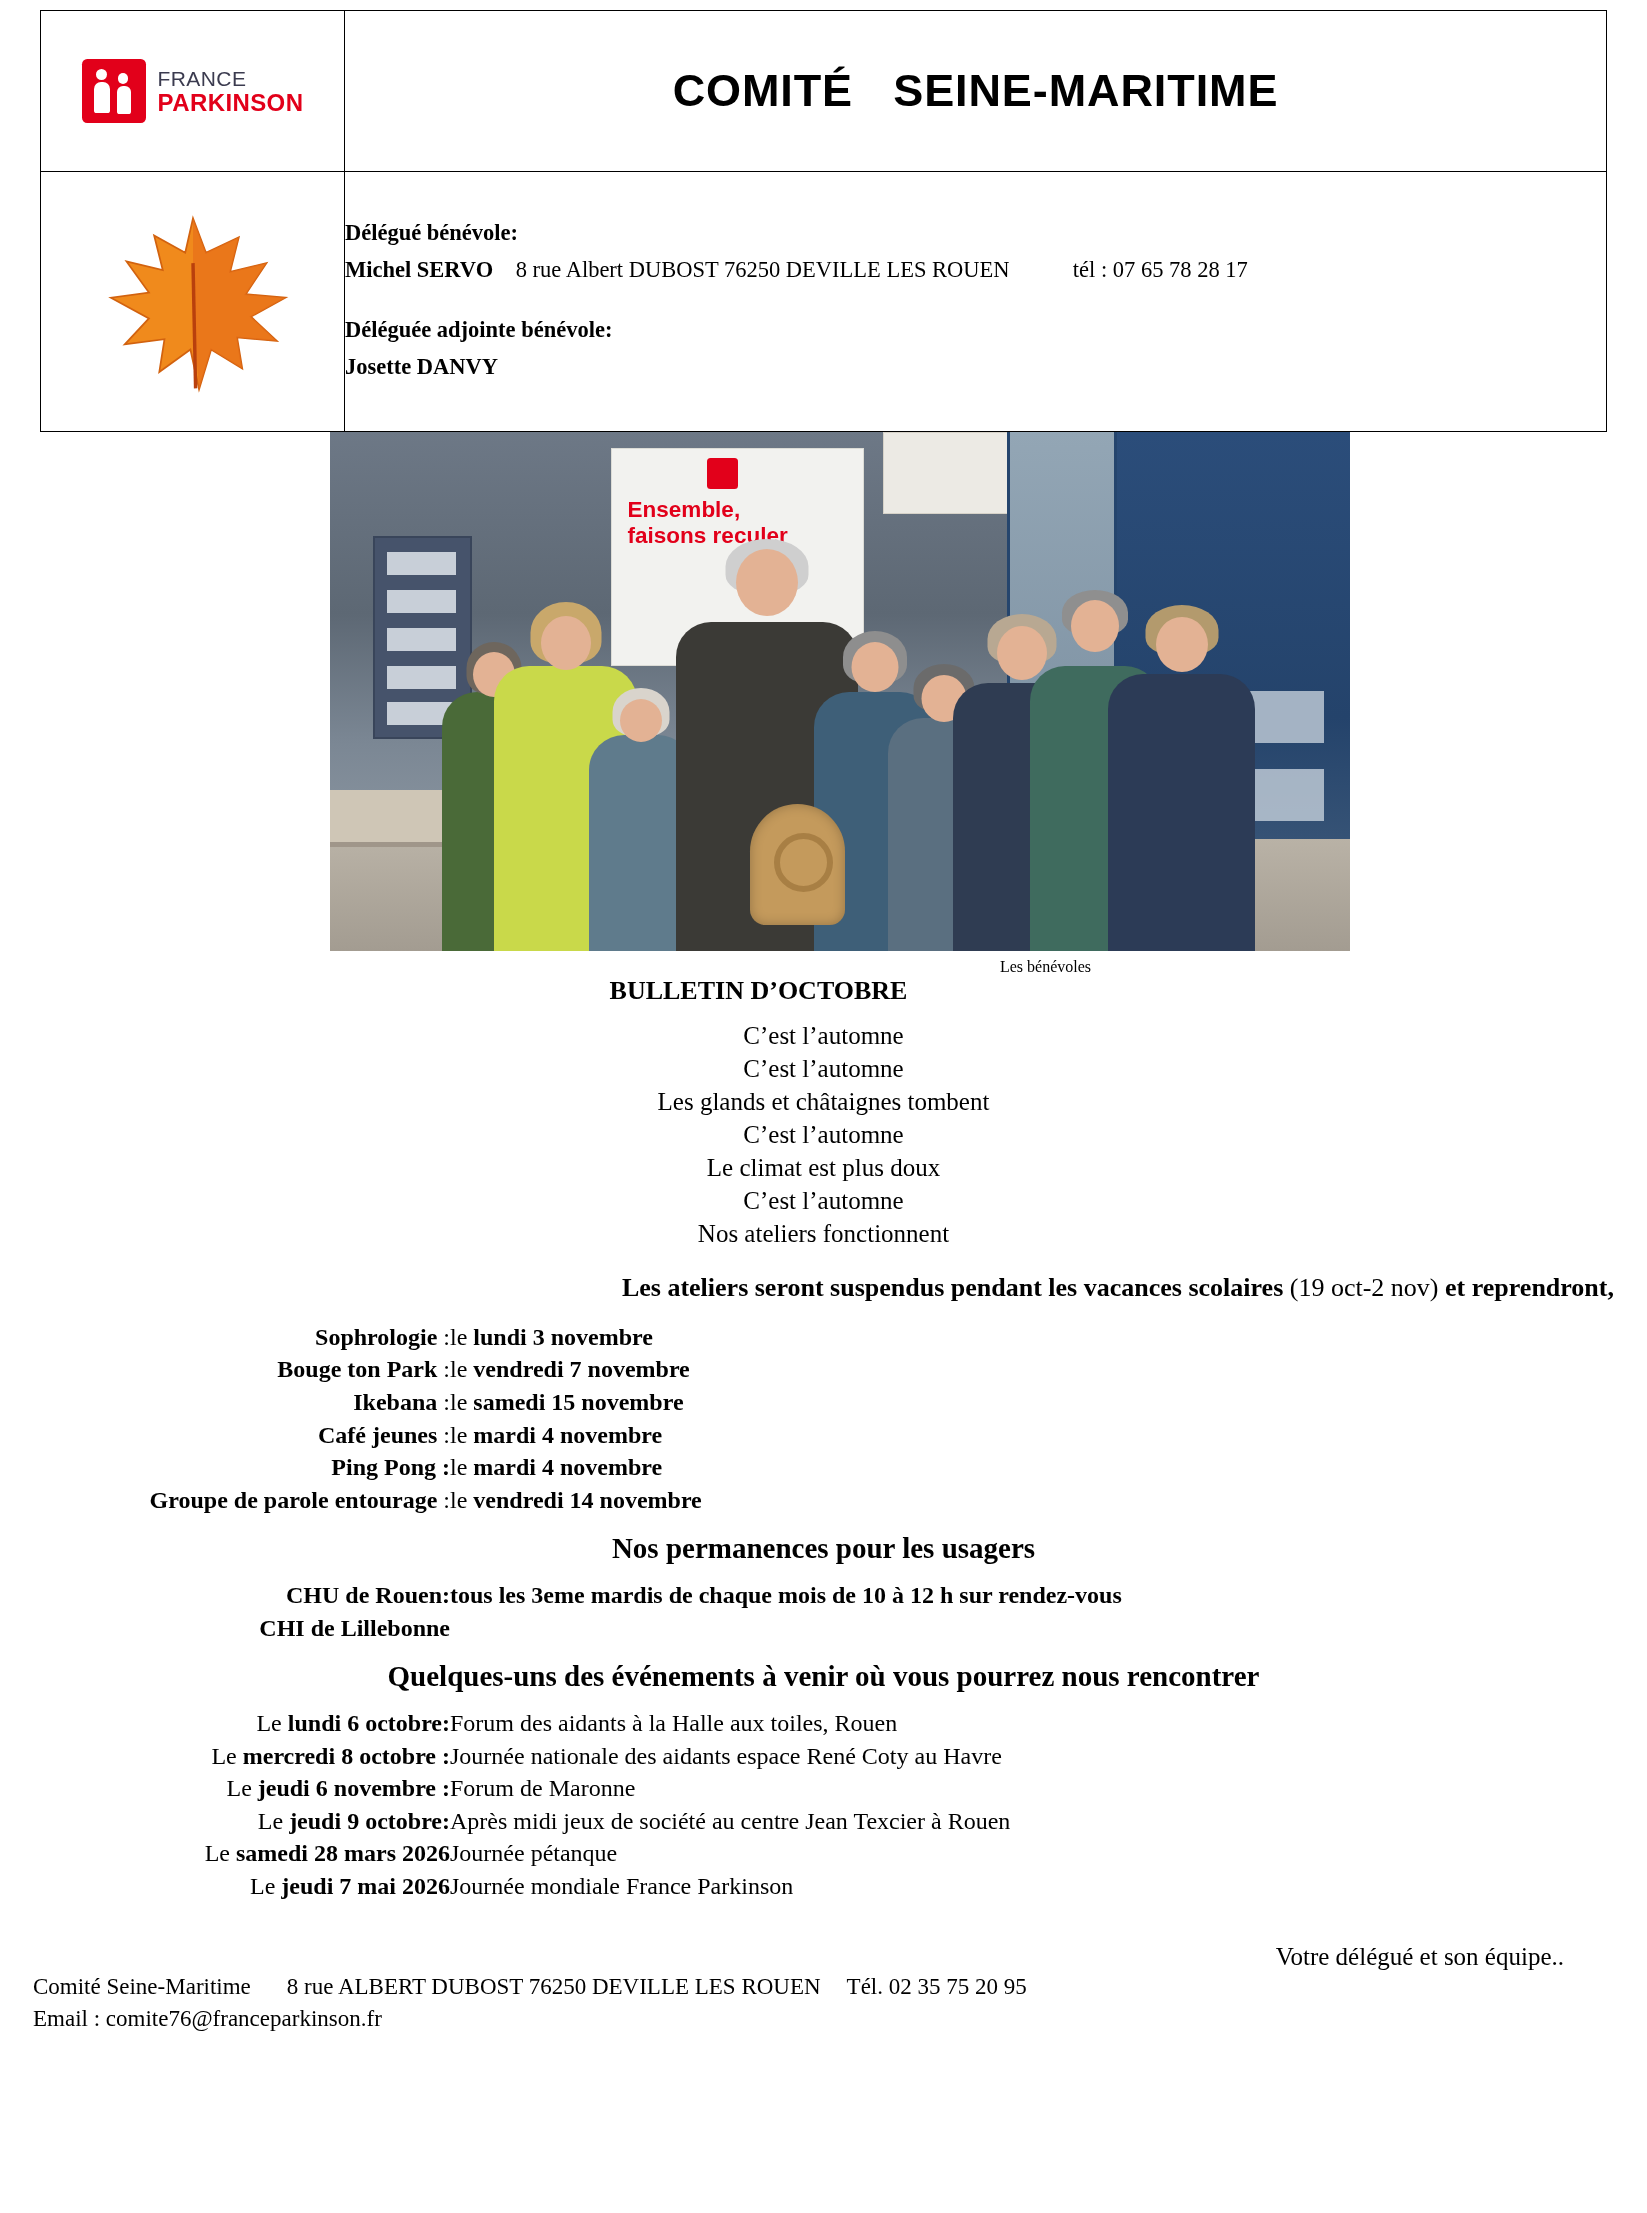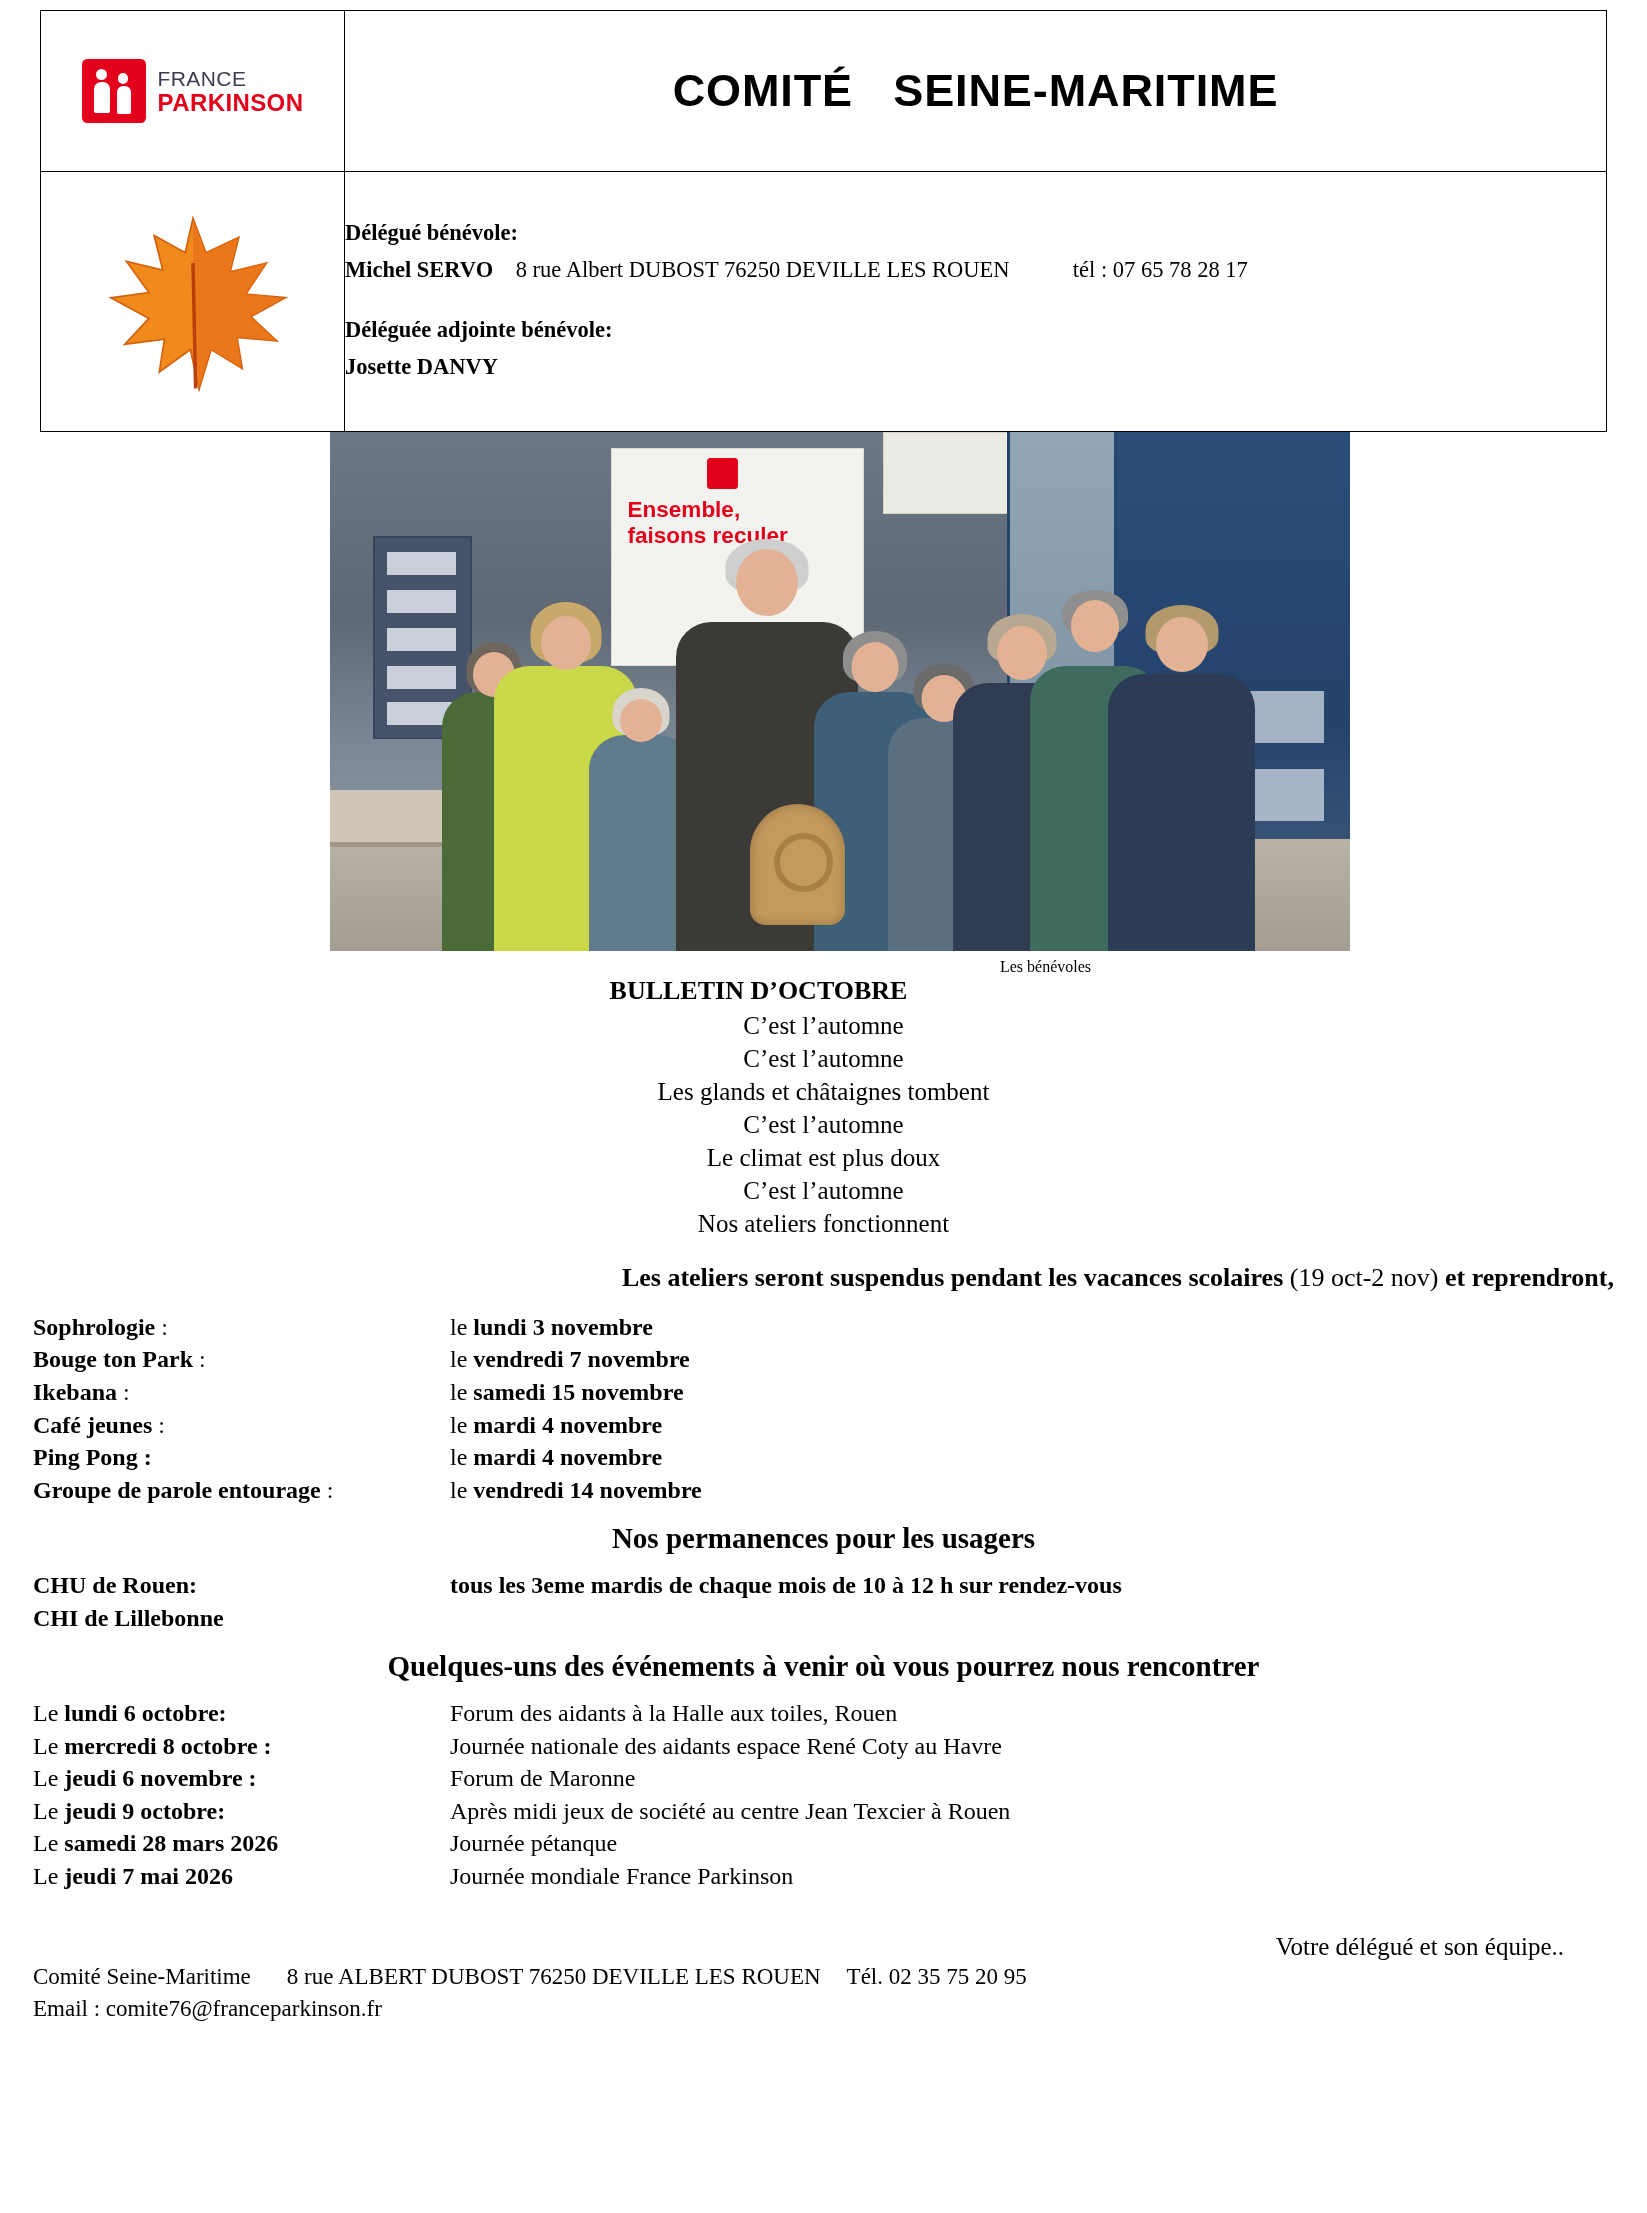--- a/index.html
+++ b/index.html
@@ -189,21 +189,21 @@
     text-align: right;
     font-size: 16px;
     margin: 7px 259px 0 0;
   }
 
   
   .centered-block {
     text-align: center;
     font-size: 25px;
     line-height: 1.32;
-    margin-top: 3px;
+    margin-top: 13px;
   }
   .bulletin-title {
     font-weight: bold;
     font-size: 26px;
     text-align: center;
     margin-left: -130px;
   }
   .poem-line { text-align:center; }
 
   .lead {
@@ -211,20 +211,21 @@
     font-size: 26px;
     margin: 21px 0 15.6px 0;
     line-height: 1.3;
   }
   .lead .bold { font-weight: bold; }
 
   .rows { font-size: 24px; }
   .row {
     display: flex;
     line-height: 1.36;
+    text-align: right;
   }
   .row .lbl { width: 417px; font-weight: bold; }
   .row .val { font-weight: bold; }
   .row .lbl .thin, .row .val .thin { font-weight: normal; }
 
   .section-title {
     text-align: center;
     font-weight: bold;
     font-size: 29px;
     margin: 15.6px 0 14px 0;

